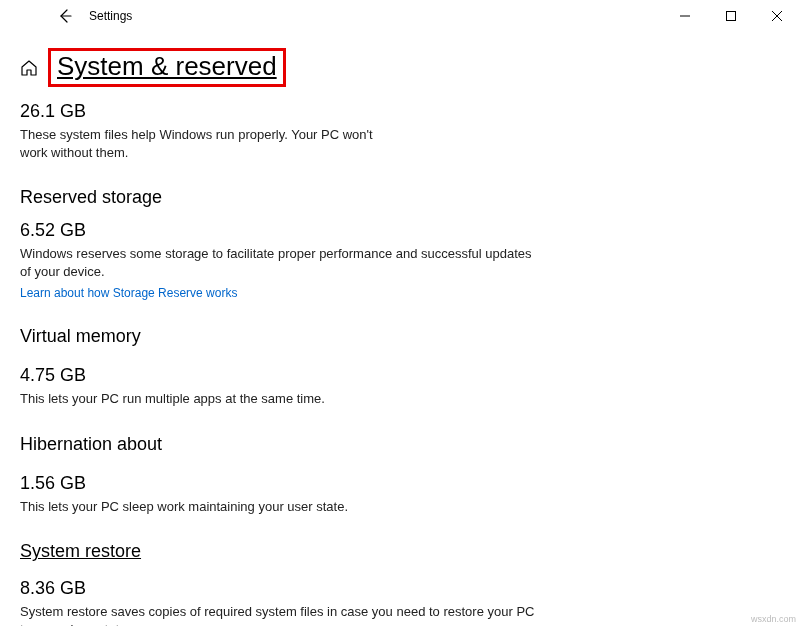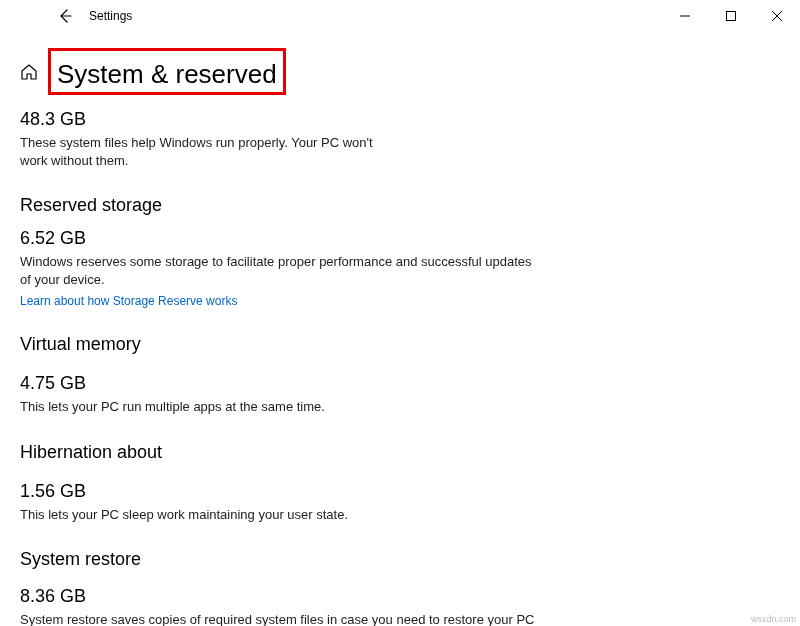--- a/index.html
+++ b/index.html
@@ -59,22 +59,23 @@
     .home-icon {
       width: 18px;
       height: 18px;
       margin-right: 10px;
       display: flex;
       align-items: center;
       justify-content: center;
     }
     .page-title-box {
       border: 3px solid #e60000;
-      padding: 8px 6px 2px 6px;
+      padding: 0 6px 2px 6px;
       display: inline-block;
+      text-decoration: underline;
     }
     .page-title {
       font-size: 26px;
       font-weight: 400;
       color: #000;
     }
     .size-val {
       font-size: 18px;
       color: #000;
       margin-bottom: 4px;
@@ -147,21 +148,21 @@
       <svg width="18" height="18" viewBox="0 0 18 18">
           <path d="M2 8 L9 2 L16 8 L16 16 L11 16 L11 11 L7 11 L7 16 L2 16 Z" stroke="#000" stroke-width="1.2" fill="none" stroke-linejoin="round"></path>
         </svg>
     </div>
     <div class="page-title-box">
       <h1 class="page-title">System &amp; reserved</h1>
     </div>
   </div>
 
   <div class="block">
-    <div class="size-val">48.3 GB</div>
+    <div class="size-val">26.1 GB</div>
     <div class="desc" style="max-width:360px;">These system files help Windows run properly. Your PC won't work without them.</div>
   </div>
 
   <div class="block">
     <div class="section-heading" style="margin-bottom:12px;">Reserved storage</div>
     <div class="size-val">6.52 GB</div>
     <div class="desc" style="margin-bottom:6px;">Windows reserves some storage to facilitate proper performance and successful updates of your device.</div>
     <div class="link">Learn about how Storage Reserve works</div>
   </div>
 
@@ -171,21 +172,21 @@
     <div class="desc">This lets your PC run multiple apps at the same time.</div>
   </div>
 
   <div class="block">
     <div class="section-heading" style="margin-bottom:18px;">Hibernation about</div>
     <div class="size-val">1.56 GB</div>
     <div class="desc">This lets your PC sleep work maintaining your user state.</div>
   </div>
 
   <div class="block-tight">
-    <div class="section-heading" style="margin-bottom:16px;">System restore</div>
+    <div class="section-heading" style="margin-bottom:16px;text-decoration:underline;">System restore</div>
     <div class="size-val">8.36 GB</div>
     <div class="desc" style="margin-bottom:6px;">System restore saves copies of required system files in case you need to restore your PC to a previous state.</div>
 
   </div>
 
 </div>
 
 <div class="watermark">wsxdn.com</div>
 
 </body></html>

